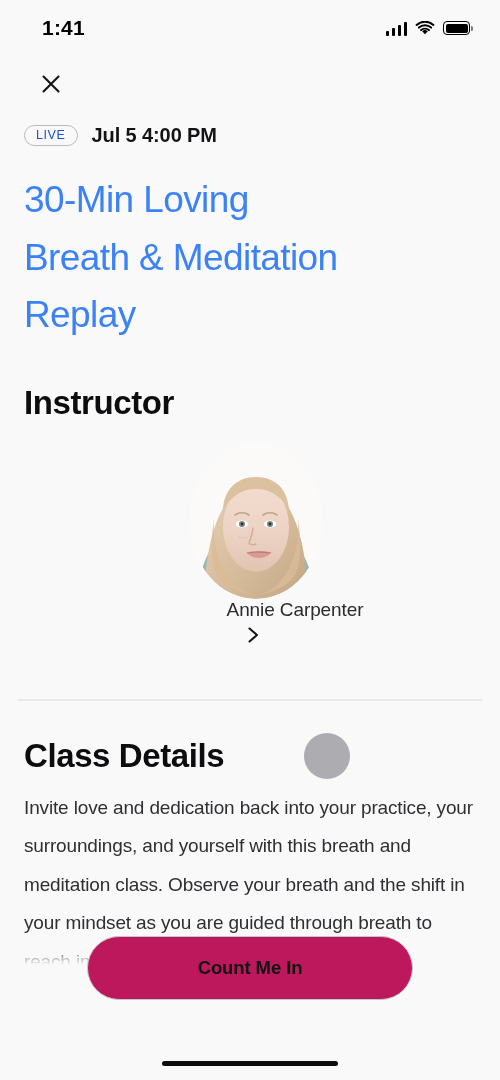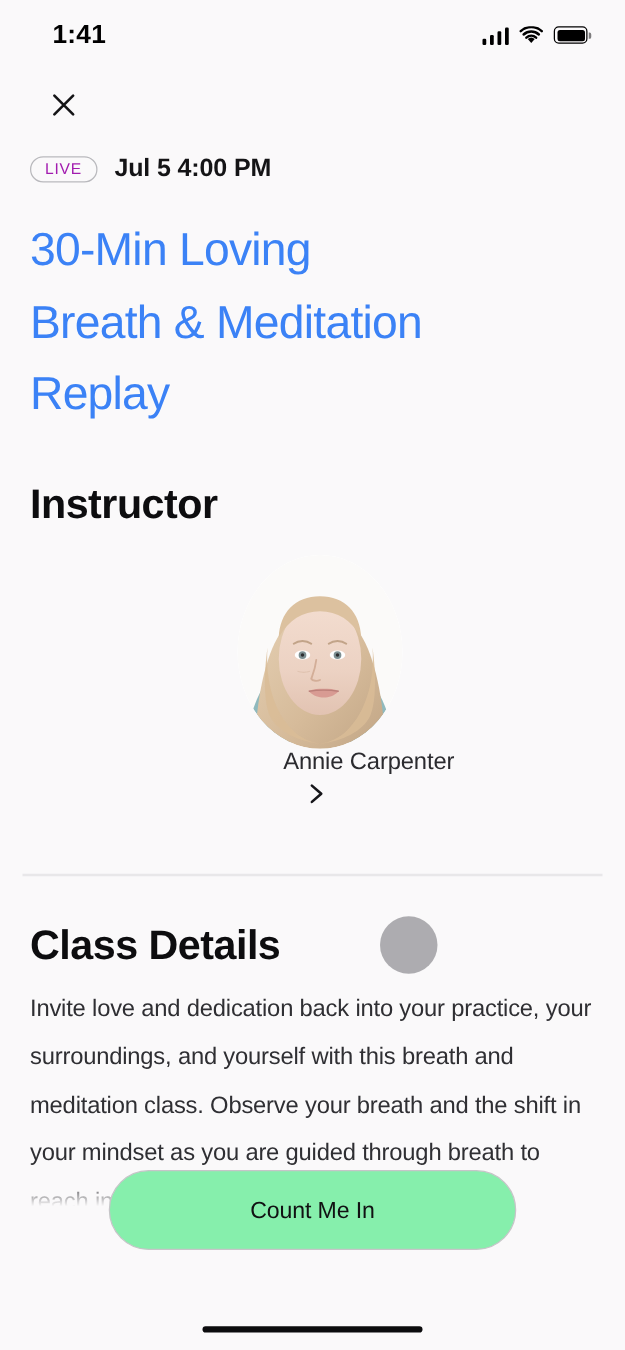--- a/index.html
+++ b/index.html
@@ -86,21 +86,21 @@
 
   
   .meta-row {
     display:flex;
     align-items:center;
     gap:14px;
     padding:10px 24px 0 24px;
   }
   .live-badge {
     border:1.4px solid #b9b9bd;
-    color:#a21caf;
+    color:#1d4ed8;
     border-radius:999px;
     font-size:12.5px;
     font-weight:500;
     letter-spacing:0.6px;
     padding:3px 11px 4px 11px;
     line-height:1;
   }
   .meta-datetime {
     font-size:20px;
     font-weight:bold;
@@ -204,24 +204,24 @@
     left:0; right:0;
     top:936px;
     display:flex;
     justify-content:center;
   }
   .cta-button {
     width:326px;
     height:64px;
     border-radius:999px;
     border:1.4px solid #c6c5c8;
-    background:#86efac;
+    background:#be185d;
     font-family:inherit;
     font-size:18.5px;
-    font-weight:normal;
+    font-weight:bold;
     color:#111113;
     letter-spacing:-0.1px;
     cursor:pointer;
   }
 
   
   .home-indicator {
     position:absolute;
     left:50%;
     transform:translateX(-50%);

